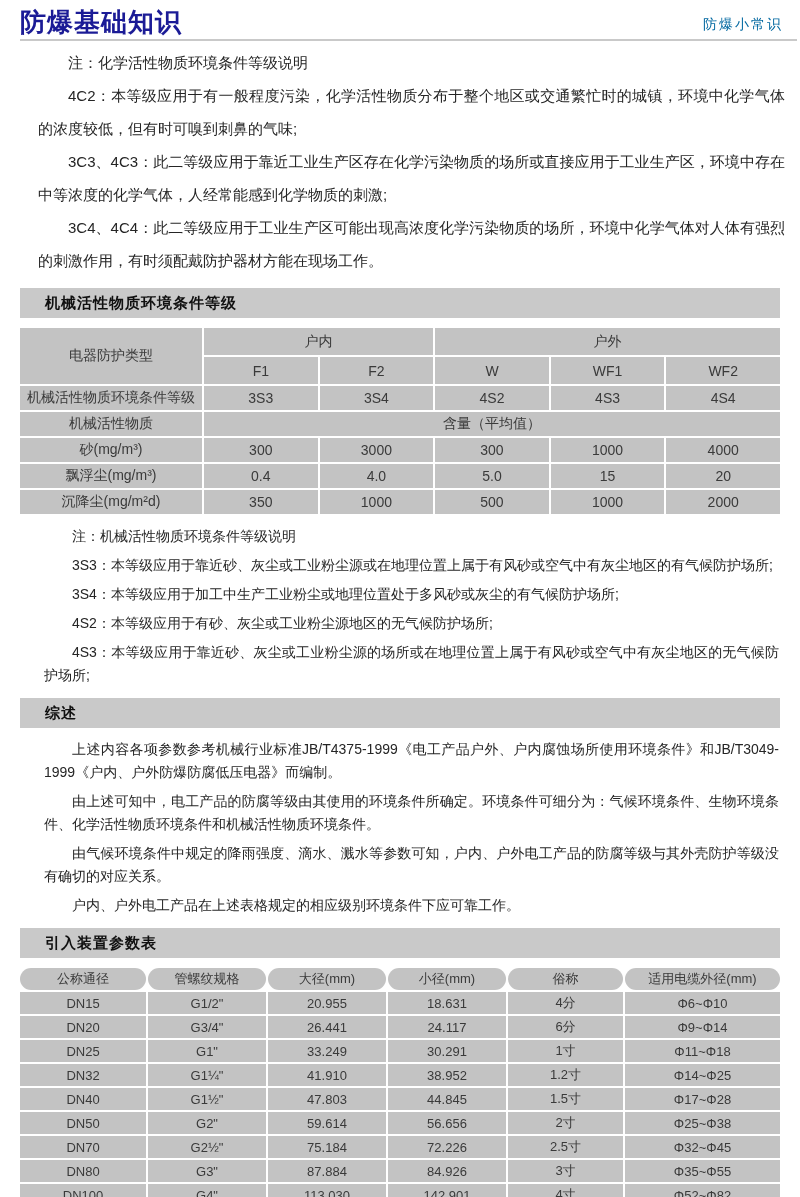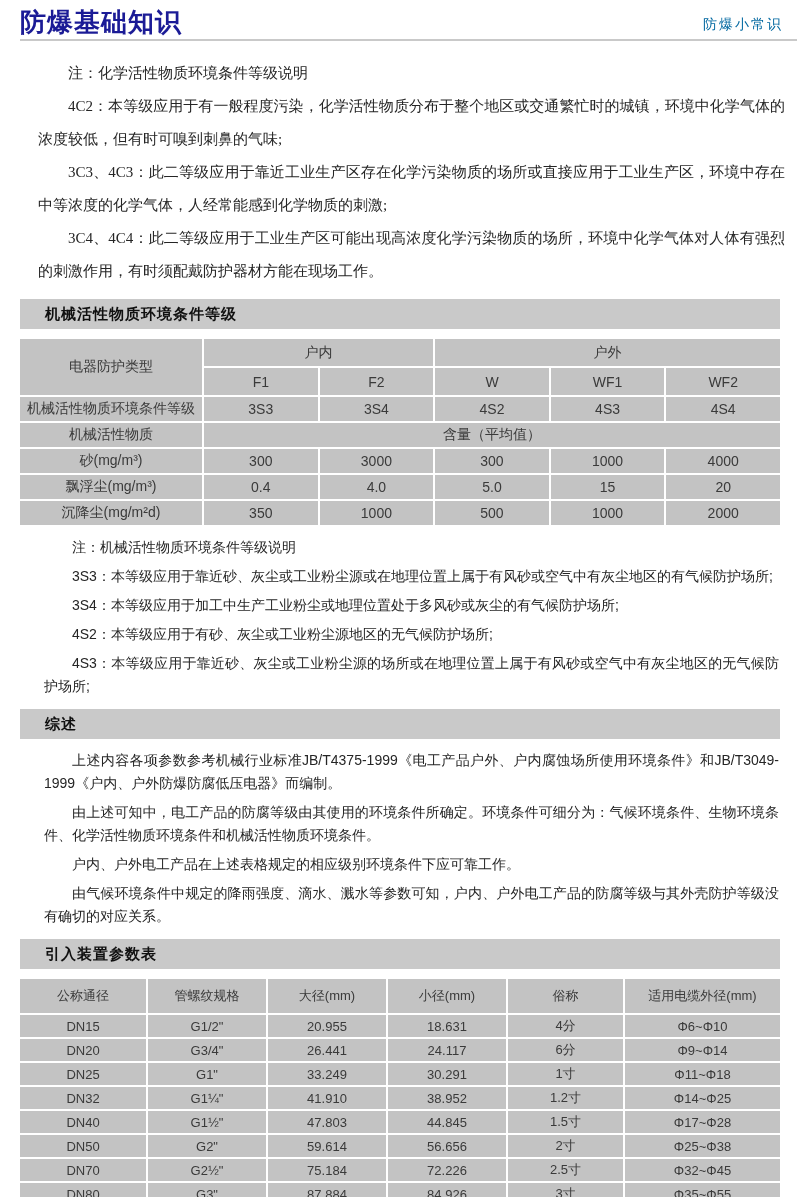--- a/index.html
+++ b/index.html
@@ -17,21 +17,21 @@
     border-bottom: 2px solid #c9c9c9;
   }
   .page-title {
     font-size: 26px; font-weight: bold; color: #1b1b96;
     line-height: 34px; letter-spacing: 1px; text-align: center;
   }
   .page-subtitle {
     font-size: 14px; color: #0369a1; padding: 0 14px 5px 0; letter-spacing: 2px;
   }
   .text-block { margin: 0 15px 0 38px; }
-  .intro { margin-top: 16px; font-family: Liberation Serif, serif; }
+  .intro { margin-top: 5px; }
   .intro p { margin: 0; font-size: 15px; line-height: 33px; text-indent: 2em; text-align: justify; }
   .notes { margin-top: 9px; }
   .notes p, .summary p { margin: 6px; font-size: 14px; line-height: 23px; text-indent: 2em; text-align: justify; }
   .summary { margin-top: 10px; }
   .section-bar {
     margin: 11px 20px 0 20px; height: 30px;
     background: #c9c9c9;
     display: flex; align-items: center;
   }
   .section-bar .bar-label {
@@ -43,21 +43,21 @@
   }
   table.data-table td {
     background: #c3c3c3; color: #3a3a3a;
     text-align: center; vertical-align: middle;
     font-size: 14px; padding: 3px 2px;
     overflow: hidden; white-space: nowrap;
   }
   table.t1 tr.hrow td { height: 27px; }
   table.t1 td { height: 21px; margin-top: 44px; }
   table.t2 td { font-size: 13px; height: 16px; padding: 2px; }
-  table.t2 tr.hrow td { height: 34px; }
+  table.t2 tr.hrow td { height: 22px; border-radius: 11px; }
 </style>
 </head>
 <body>
 
 <div class="page-header">
   <div class="page-title">防爆基础知识</div>
   <div class="page-subtitle">防爆小常识</div>
 </div>
 
 <div class="text-block intro">
@@ -136,22 +136,22 @@
   <p>4S3：本等级应用于靠近砂、灰尘或工业粉尘源的场所或在地理位置上属于有风砂或空气中有灰尘地区的无气候防护场所;</p>
 </div>
 
 <div class="section-bar">
   <span class="bar-label">综述</span>
 </div>
 
 <div class="text-block summary">
   <p>上述内容各项参数参考机械行业标准JB/T4375-1999《电工产品户外、户内腐蚀场所使用环境条件》和JB/T3049-1999《户内、户外防爆防腐低压电器》而编制。</p>
   <p>由上述可知中，电工产品的防腐等级由其使用的环境条件所确定。环境条件可细分为：气候环境条件、生物环境条件、化学活性物质环境条件和机械活性物质环境条件。</p>
+  <p>由气候环境条件中规定的降雨强度、滴水、溅水等参数可知，户内、户外电工产品的防腐等级与其外壳防护等级没有确切的对应关系。</p>
   <p>户内、户外电工产品在上述表格规定的相应级别环境条件下应可靠工作。</p>
-  <p>由气候环境条件中规定的降雨强度、滴水、溅水等参数可知，户内、户外电工产品的防腐等级与其外壳防护等级没有确切的对应关系。</p>
 </div>
 
 <div class="section-bar">
   <span class="bar-label">引入装置参数表</span>
 </div>
 
 <table class="data-table t2">
   <colgroup>
     <col style="width:126px">
       <col style="width:118px">

